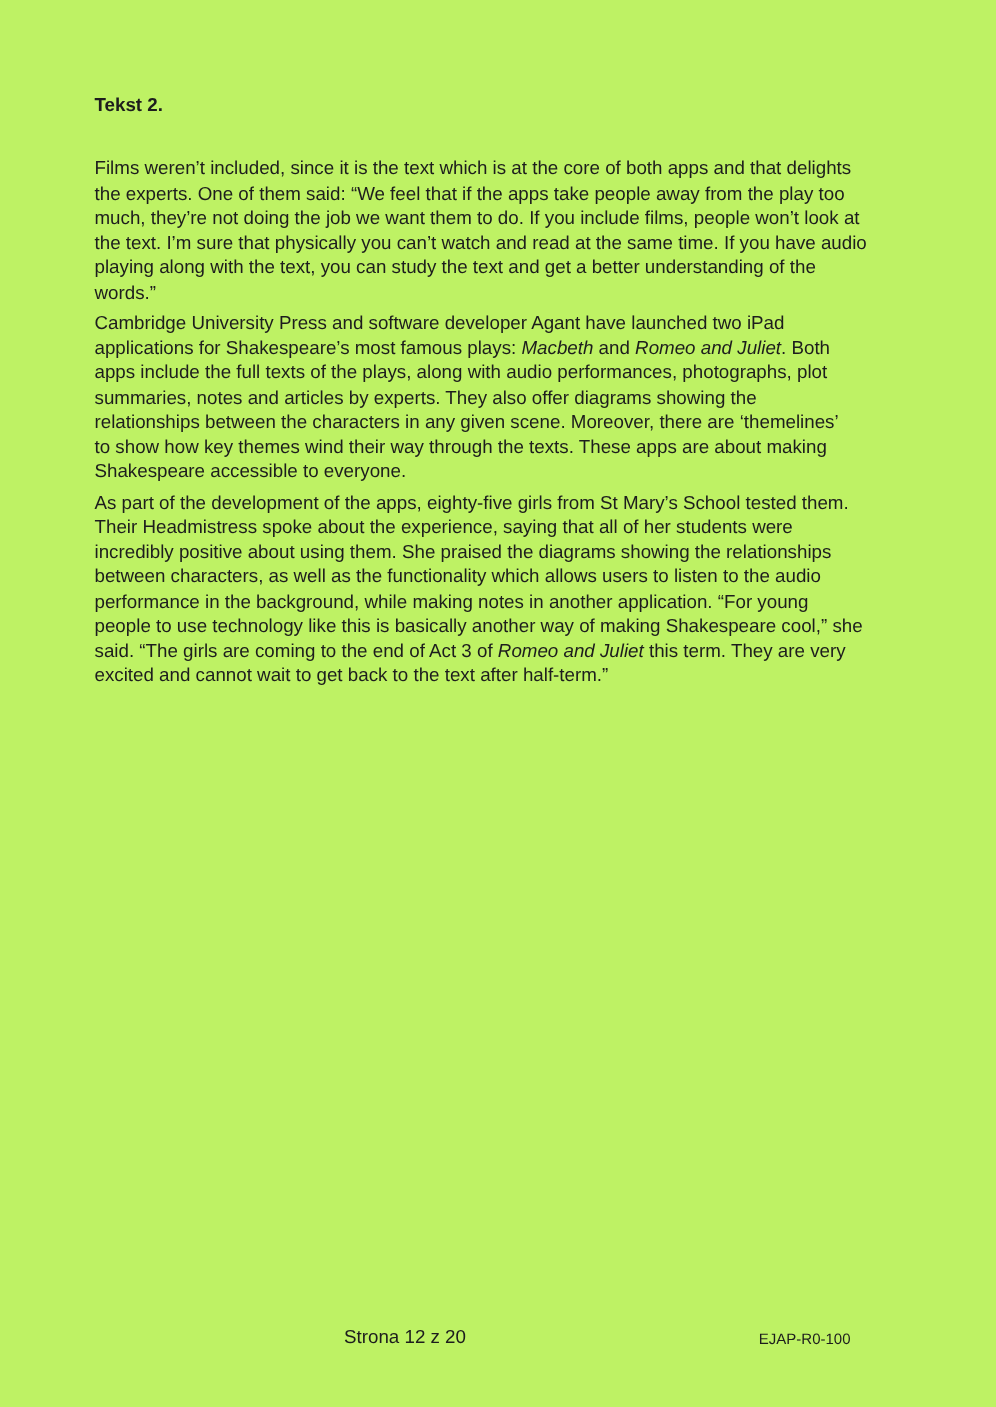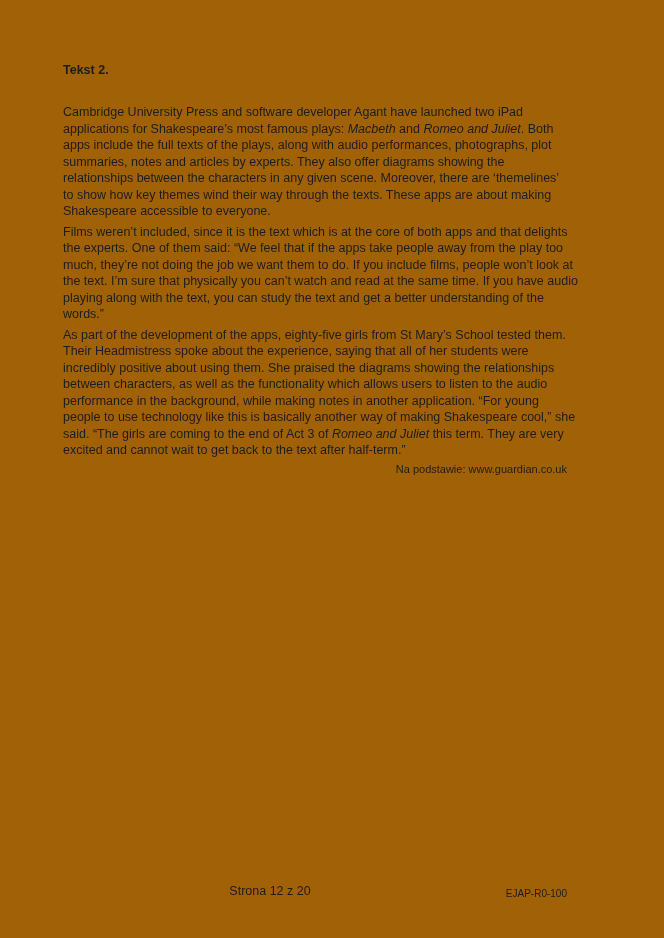--- a/index.html
+++ b/index.html
@@ -4,21 +4,21 @@
 <style>
   html, body {
     margin: 0;
     padding: 0;
     background: #ffffff;
   }
   .page {
     position: relative;
     width: 664px;
     height: 938px;
-    background: #a16207;
+    background: #bef264;
     font-family: "Liberation Sans", sans-serif;
     color: #1d1d1d;
     overflow: hidden;
   }
   .section-label {
     position: absolute;
     left: 63px;
     top: 62px;
     font-size: 12.5px;
     font-weight: bold;
@@ -80,44 +80,43 @@
 </style>
 </head>
 <body>
 
 <div class="page">
 
   <div class="section-label">Tekst 2.</div>
 
 
   <div class="article-body">
+    <p><span>Films weren’t included, since it is the text which is at the core of both apps and that delights
+the experts. One of them said: “We feel that if the apps take people away from the play too
+much, they’re not doing the job we want them to do. If you include films, people won’t look at
+the text. I’m sure that physically you can’t watch and read at the same time. If you have audio
+playing along with the text, you can study the text and get a better understanding of the
+words.”</span></p>
+
     <p><span>Cambridge University Press and software developer Agant have launched two iPad
 applications for Shakespeare’s most famous plays: </span><span class="italic">Macbeth</span><span> and </span><span class="italic">Romeo and Juliet</span><span>. Both
 apps include the full texts of the plays, along with audio performances, photographs, plot
 summaries, notes and articles by experts. They also offer diagrams showing the
 relationships between the characters in any given scene. Moreover, there are ‘themelines’
 to show how key themes wind their way through the texts. These apps are about making
 Shakespeare accessible to everyone.</span></p>
-
-    <p><span>Films weren’t included, since it is the text which is at the core of both apps and that delights
-the experts. One of them said: “We feel that if the apps take people away from the play too
-much, they’re not doing the job we want them to do. If you include films, people won’t look at
-the text. I’m sure that physically you can’t watch and read at the same time. If you have audio
-playing along with the text, you can study the text and get a better understanding of the
-words.”</span></p>
 
     <p><span>As part of the development of the apps, eighty-five girls from St Mary’s School tested them.
 Their Headmistress spoke about the experience, saying that all of her students were
 incredibly positive about using them. She praised the diagrams showing the relationships
 between characters, as well as the functionality which allows users to listen to the audio
 performance in the background, while making notes in another application. “For young
 people to use technology like this is basically another way of making Shakespeare cool,” she
 said. “The girls are coming to the end of Act 3 of </span><span class="italic">Romeo and Juliet</span><span> this term. They are very
 excited and cannot wait to get back to the text after half-term.”</span></p>
   </div>
 
-  <div class="source-line">Na podstawie: www.guardian.co.uk</div>
 
   <div class="page-number">Strona 12 z 20</div>
 
   <div class="doc-code">EJAP-R0-100</div>
 
 </div>
 
 </body></html>

